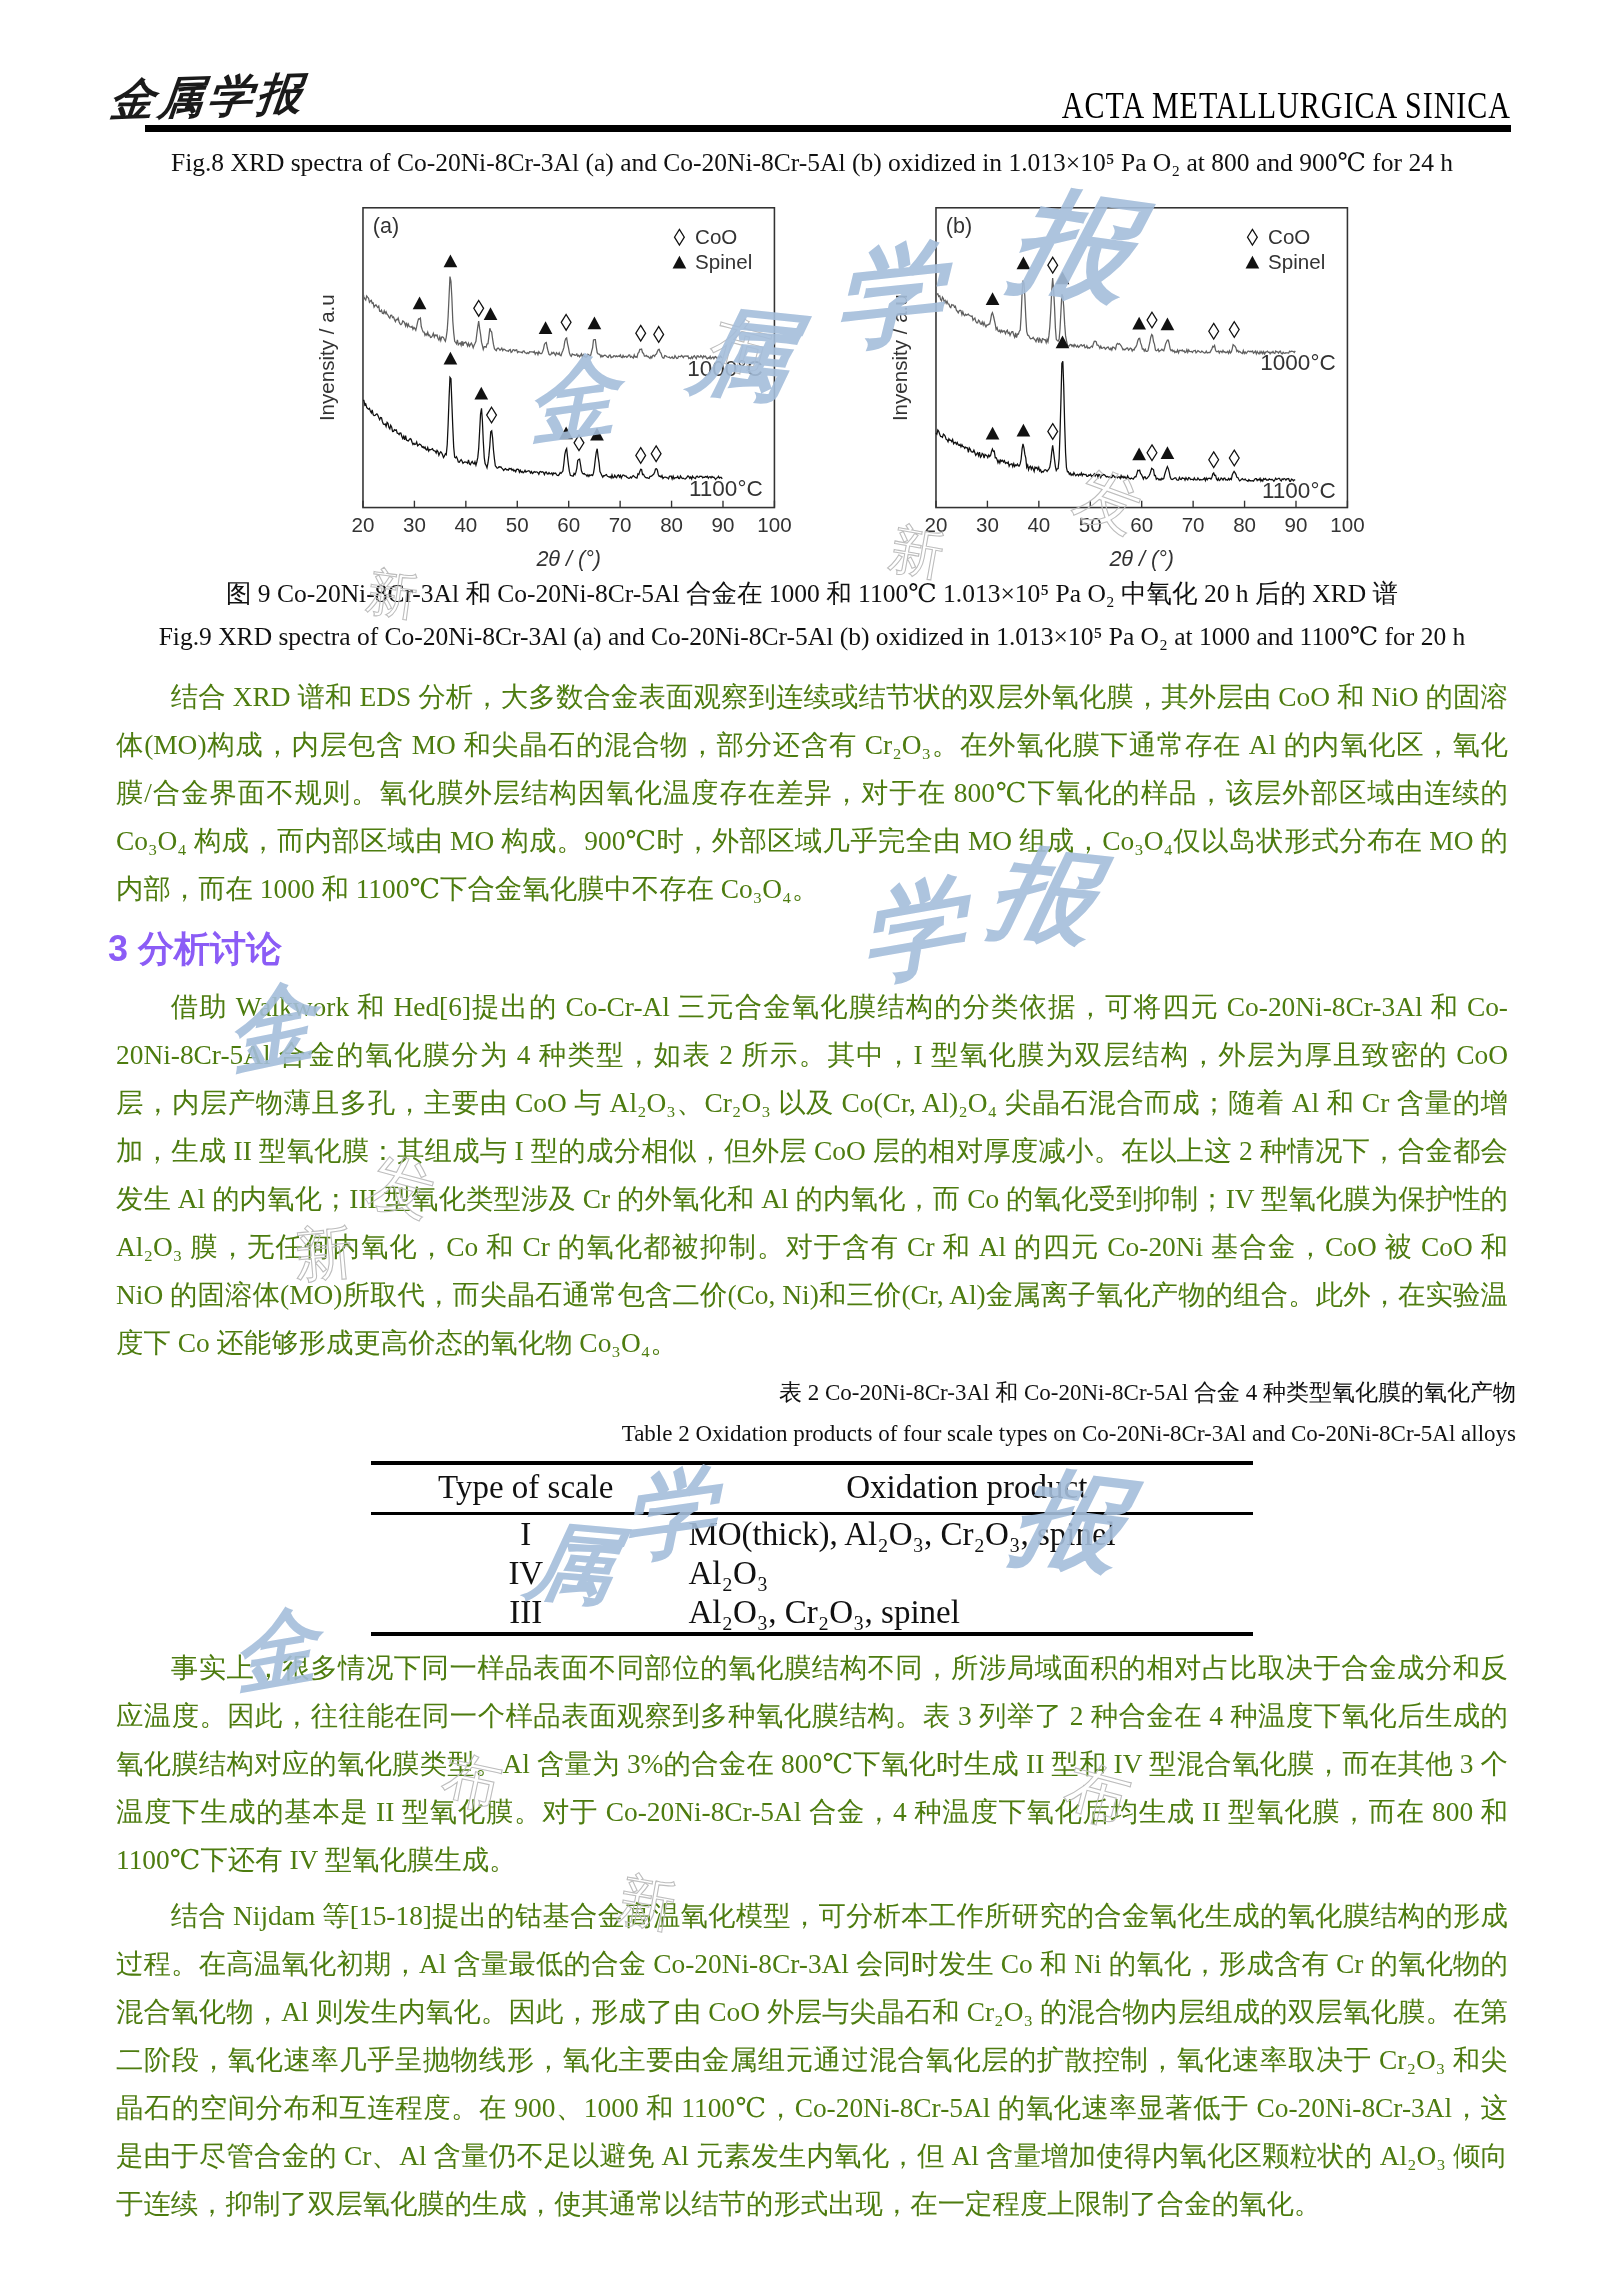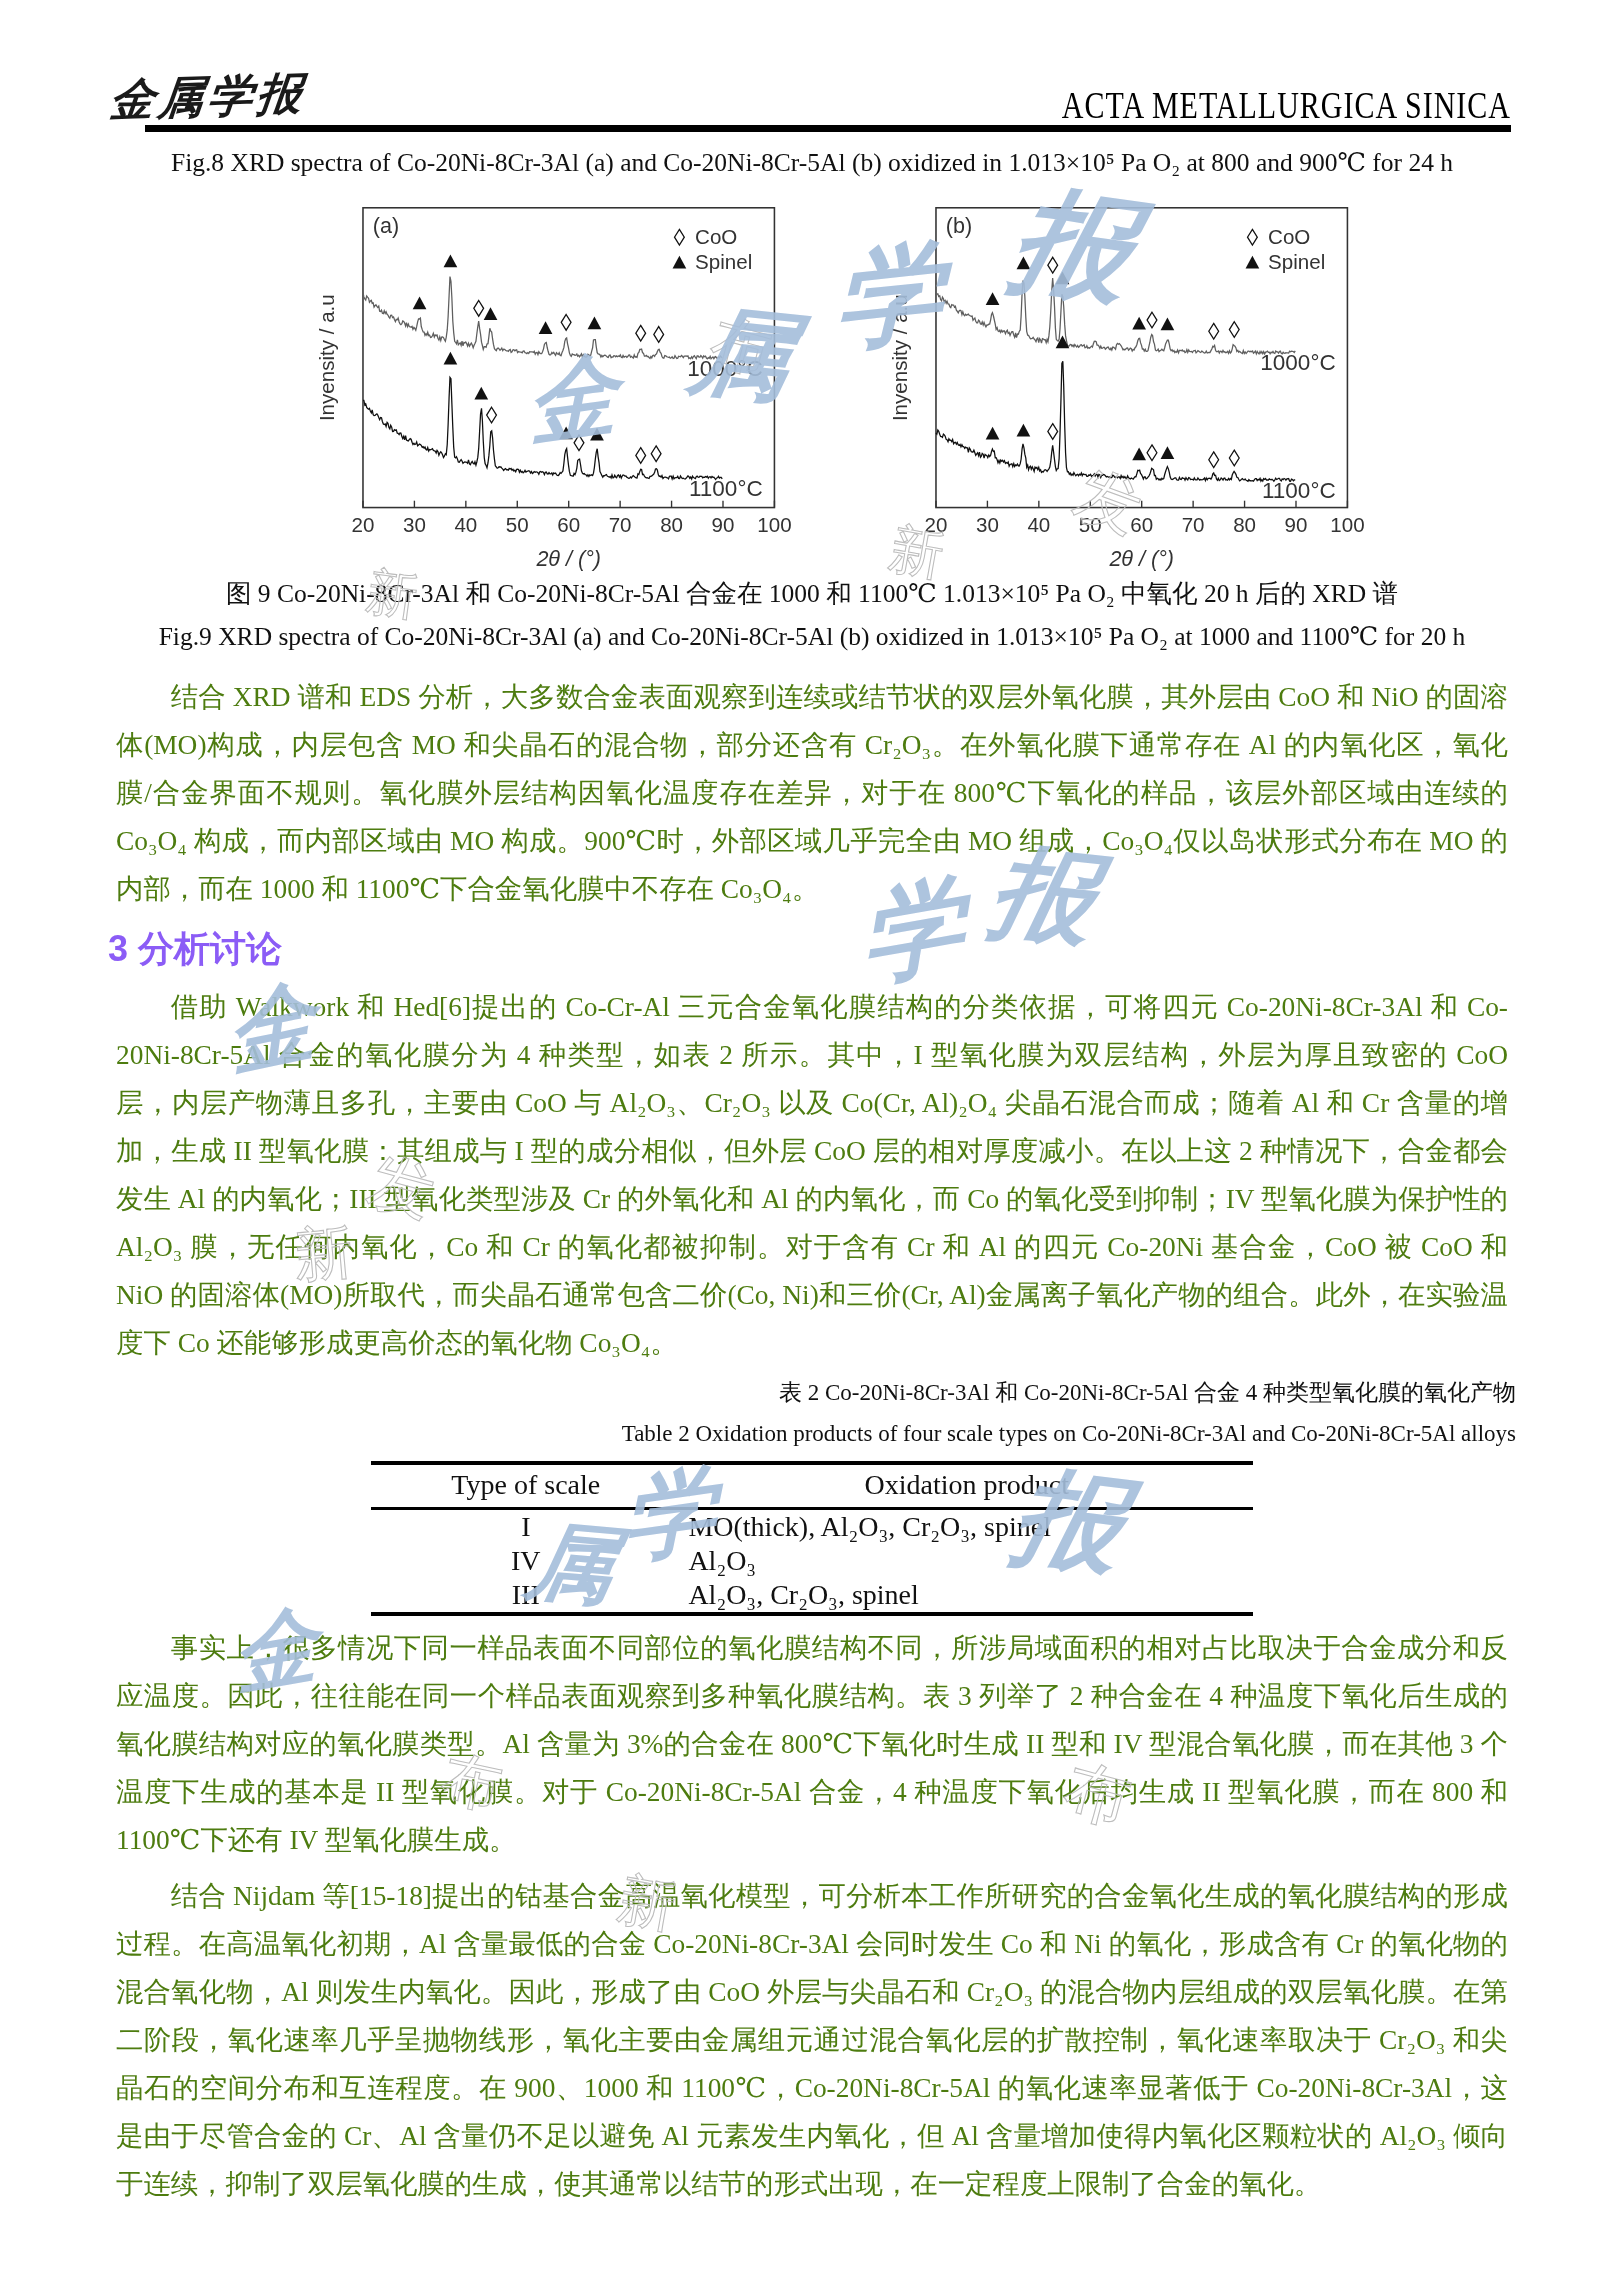--- a/index.html
+++ b/index.html
@@ -35,21 +35,21 @@
     margin:8px;color:#4d7c0f;
   }
   .section-heading{
     font-size:36px;font-weight:bold;margin:13.7px 0 13.7px 0;line-height:43px;
     font-family:"Liberation Sans","DejaVu Sans",sans-serif;color:#8b5cf6;
   }
   .tbl-caption{font-size:23px;line-height:35px;text-align:right;margin:5.9px 0 0 0;}
   table.oxide{
     border-collapse:collapse;margin:9.8px auto 3.9px auto;width:882px;
     border-top:4.9px solid #000;border-bottom:4.9px solid #000;
-    font-size:28px;
+    font-size:33px;
   }
   table.oxide th{font-weight:normal;border-bottom:3.9px solid #000;padding:3.9px 7.8px 5.9px 7.8px;}
   table.oxide td{padding:1px 7.8px;}
   table.oxide th:first-child,table.oxide td:first-child{width:294px;text-align:center;}
   
   .wm-blue{
     position:absolute;color:#a5bedb;opacity:.9;font-weight:bold;font-style:italic;
     font-family:"Liberation Serif","DejaVu Serif",serif;z-index:3;pointer-events:none;
     line-height:1;
   }

